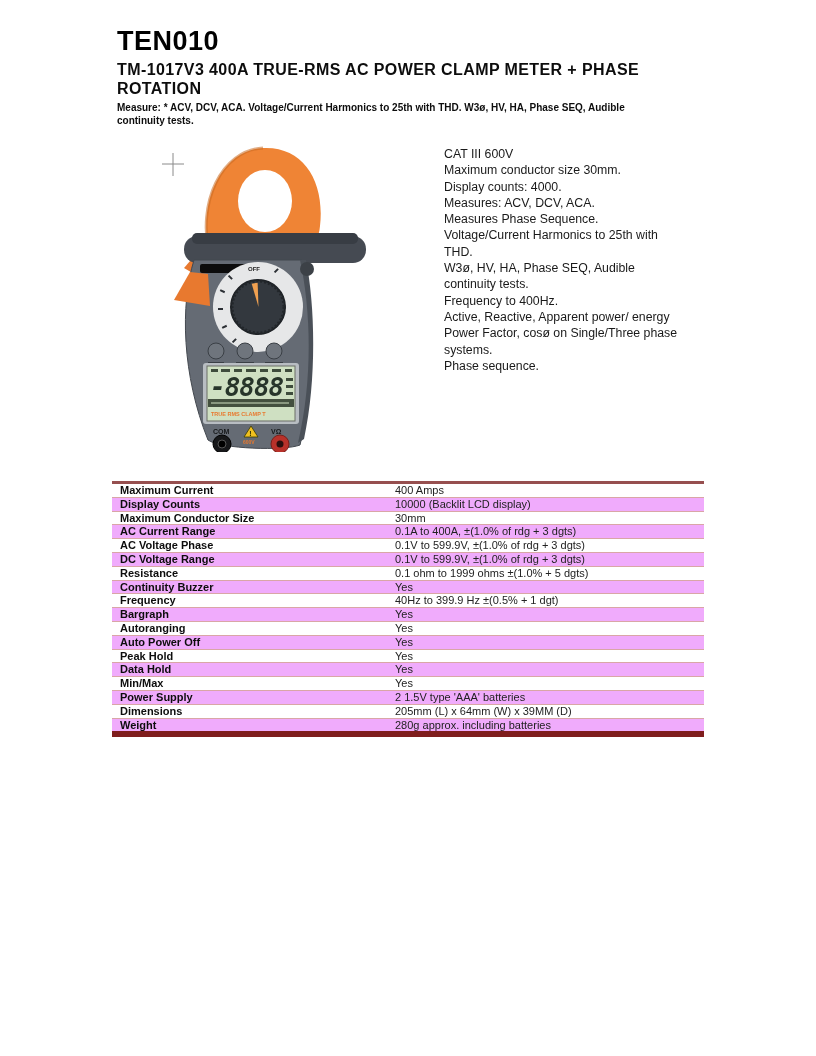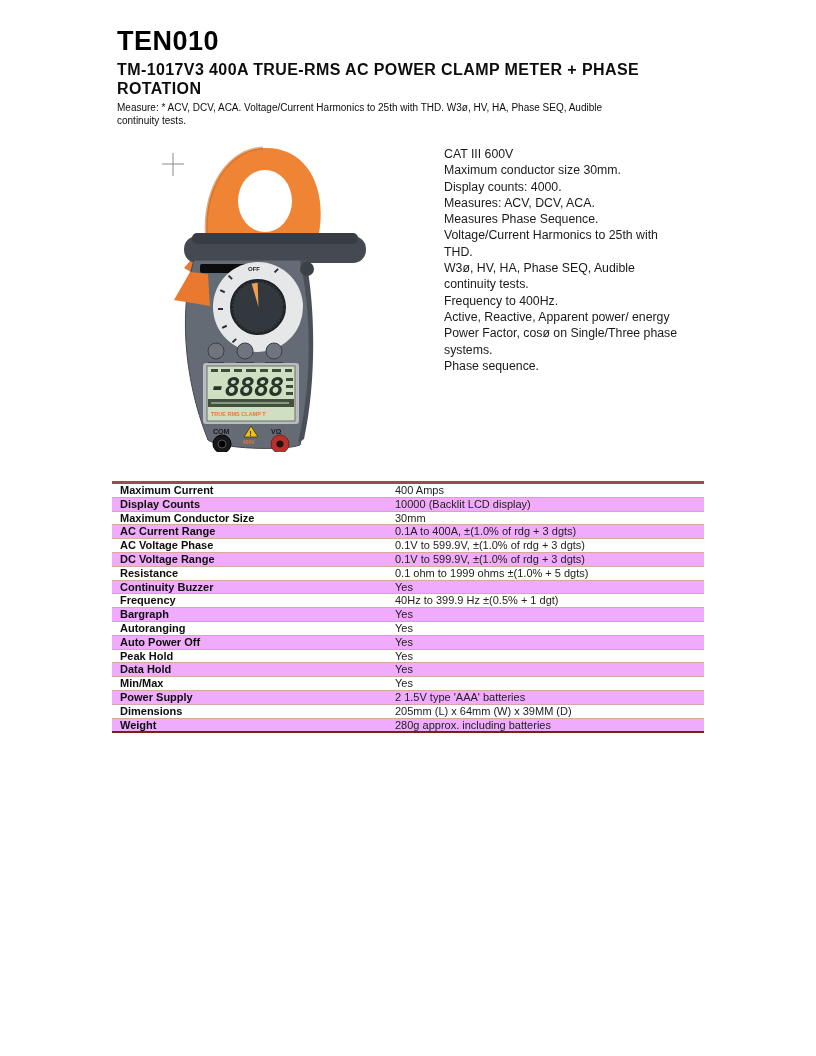--- a/index.html
+++ b/index.html
@@ -11,33 +11,33 @@
     position:absolute;left:117px;top:26px;
     font-size:27px;font-weight:bold;color:#000000;letter-spacing:.5px;
   }
   .product-title{
     position:absolute;left:117px;top:61px;
     font-size:16px;font-weight:bold;color:#0d0d0d;
     line-height:18.5px;letter-spacing:.4px;white-space:nowrap;
   }
   .measure-note{
     position:absolute;left:117px;top:101px;
-    font-size:10px;font-weight:normal;color:#0d0d0d;
+    font-size:10px;font-weight:bold;color:#0d0d0d;
     line-height:13px;white-space:nowrap;
   }
   .meter-wrap{position:absolute;left:150px;top:140px;width:300px;height:312px;}
   .feature-list{
     position:absolute;left:444px;top:146px;width:245px;
     font-size:12.3px;line-height:16.3px;color:#1a1a1a;
   }
   .feature-line{white-space:nowrap;}
   table.spec{
     position:absolute;left:112px;top:481px;width:592px;
     border-collapse:collapse;table-layout:fixed;
-    border-top:3px solid #964f4f;border-bottom:2px solid #7f1d1d;
+    border-top:3px solid #964f4f;border-bottom:6px solid #7f1d1d;
   }
   table.spec col.c1{width:275px;}
   table.spec col.c2{width:317px;}
   table.spec td{
     font-size:11px;line-height:12.8px;height:12.8px;
     padding:0 2px 0 8px;vertical-align:middle;
     overflow:hidden;white-space:nowrap;
   }
   table.spec tr{border-top:1px solid #d9a6a6;}
   table.spec tr:first-child{border-top:none;}

